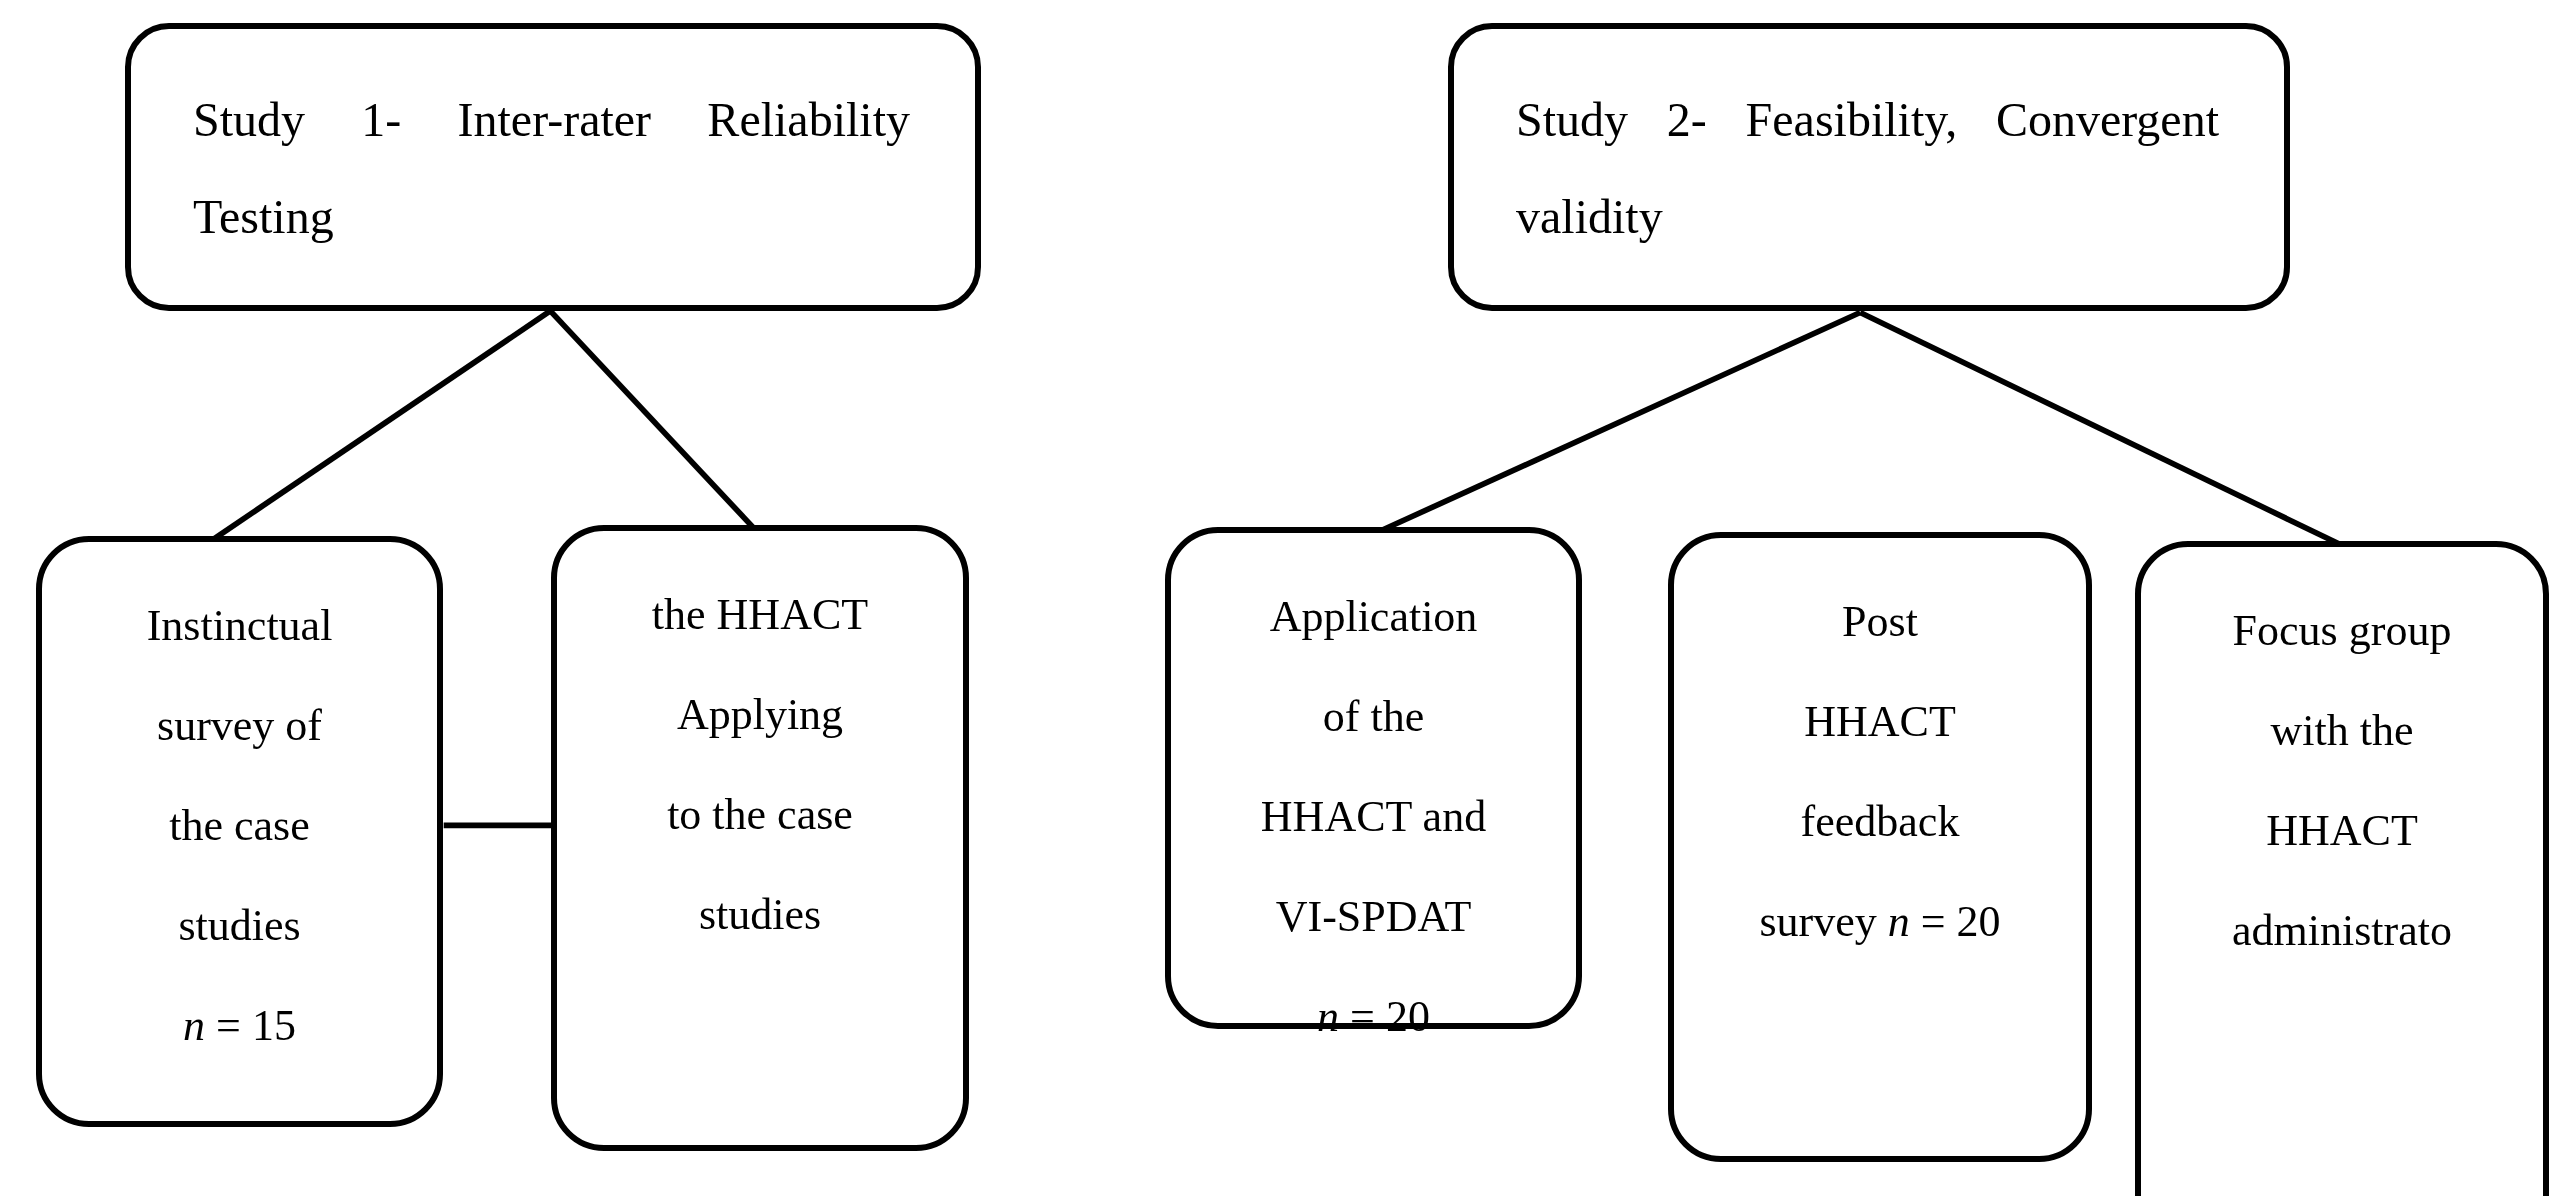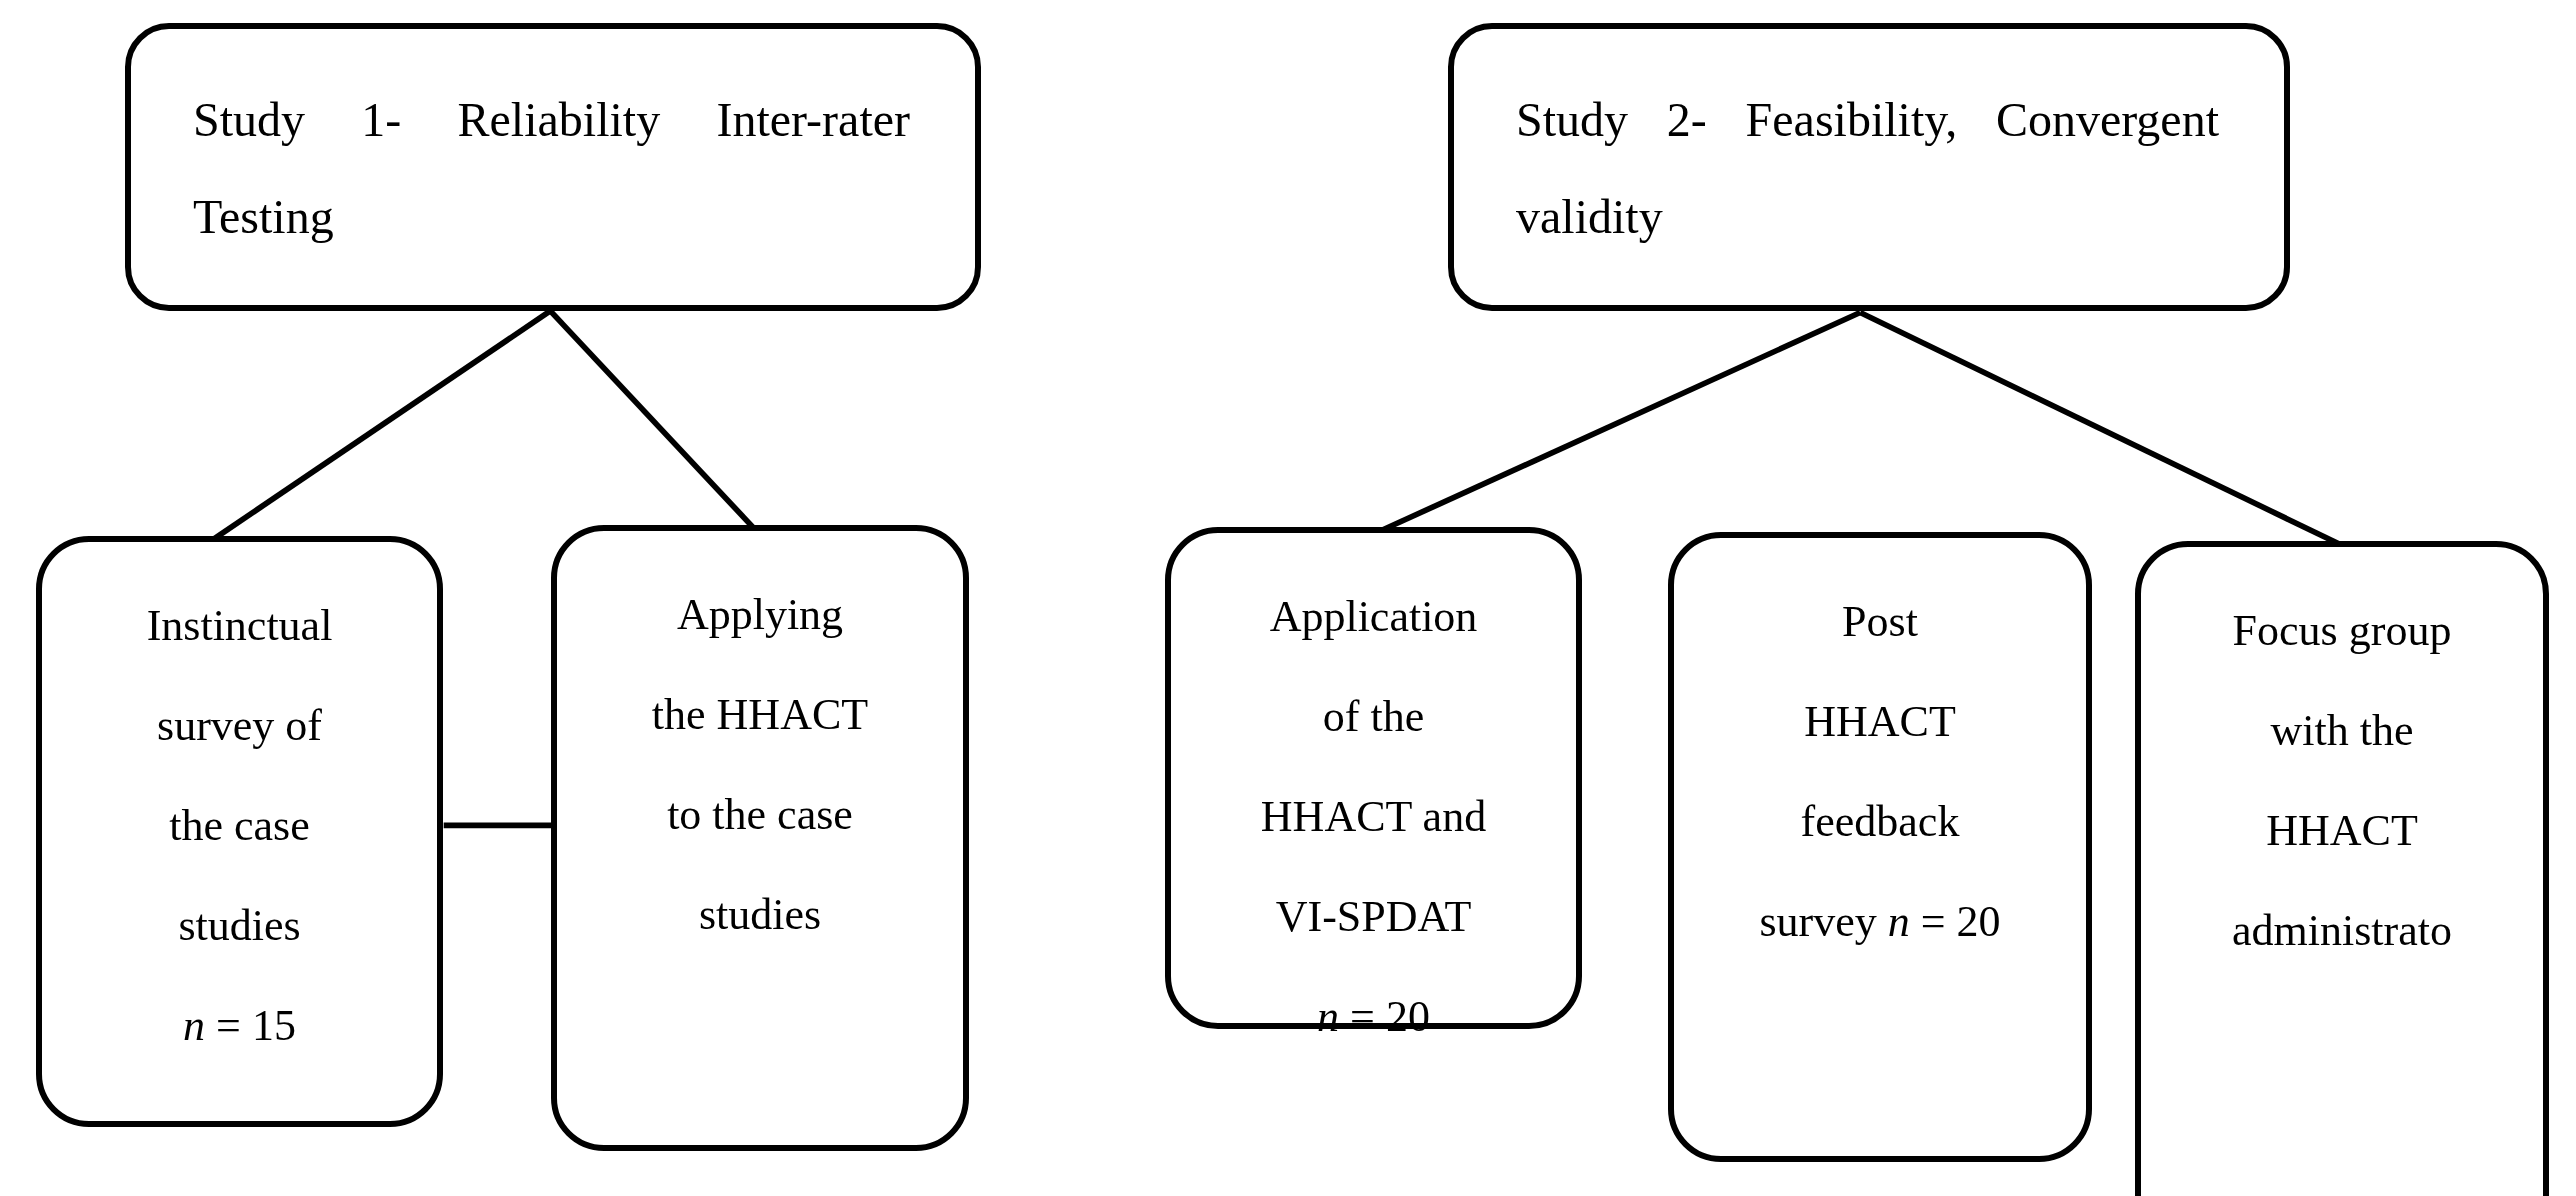--- a/index.html
+++ b/index.html
@@ -63,22 +63,22 @@
     <line x1="681" y1="385" x2="933" y2="654" stroke="#000000" stroke-width="7"></line>
     <line x1="549" y1="1022" x2="686" y2="1022" stroke="#000000" stroke-width="7"></line>
     <line x1="2303" y1="387" x2="1712" y2="656" stroke="#000000" stroke-width="7"></line>
     <line x1="2303" y1="387" x2="2897" y2="674" stroke="#000000" stroke-width="7"></line>
   </svg>
 
   <div class="box top-box" style="left:125px; top:22.6px; width:856px; height:288px;">
     <div class="jline">
       <span>Study</span>
       <span>1-</span>
+      <span>Inter-rater</span>
       <span>Reliability</span>
-      <span>Inter-rater</span>
     </div>
     <div class="lline">Testing</div>
   </div>
 
   <div class="box top-box" style="left:1448px; top:22.6px; width:842px; height:288px;">
     <div class="jline">
       <span>Study</span>
       <span>2-</span>
       <span>Feasibility,</span>
       <span>Convergent</span>
@@ -88,22 +88,22 @@
 
   <div class="box bottom-box" style="left:36px; top:536px; width:407px; height:591px;text-align:center;">
     <div class="bline">Instinctual</div>
     <div class="bline">survey of</div>
     <div class="bline">the case</div>
     <div class="bline">studies</div>
     <div class="bline"><span class="var">n</span><span> = 15</span></div>
   </div>
 
   <div class="box bottom-box" style="left:551px; top:525px; width:418px; height:626px;">
+    <div class="bline">the HHACT</div>
     <div class="bline">Applying</div>
-    <div class="bline">the HHACT</div>
     <div class="bline">to the case</div>
     <div class="bline">studies</div>
   </div>
 
   <div class="box bottom-box" style="left:1165px; top:527px; width:417px; height:502px;">
     <div class="bline">Application</div>
     <div class="bline">of the</div>
     <div class="bline">HHACT and</div>
     <div class="bline">VI-SPDAT</div>
     <div class="bline"><span class="var">n</span><span> = 20</span></div>

